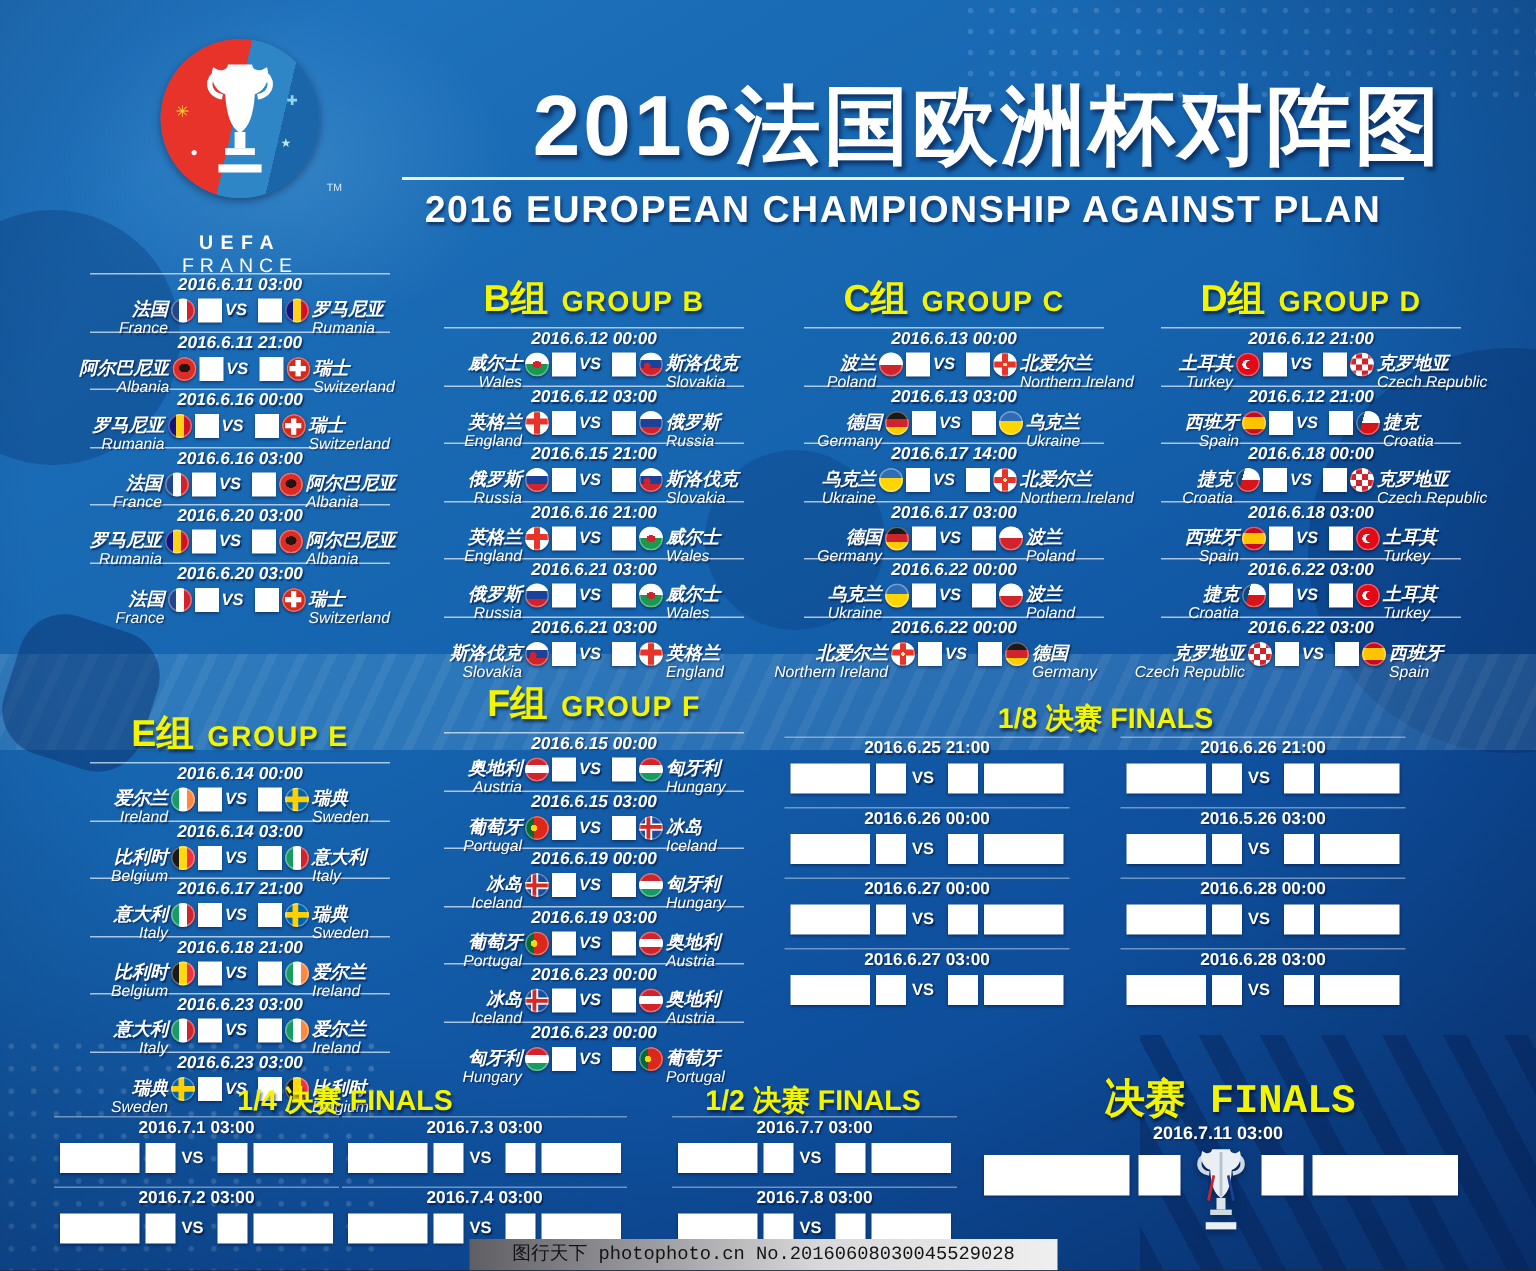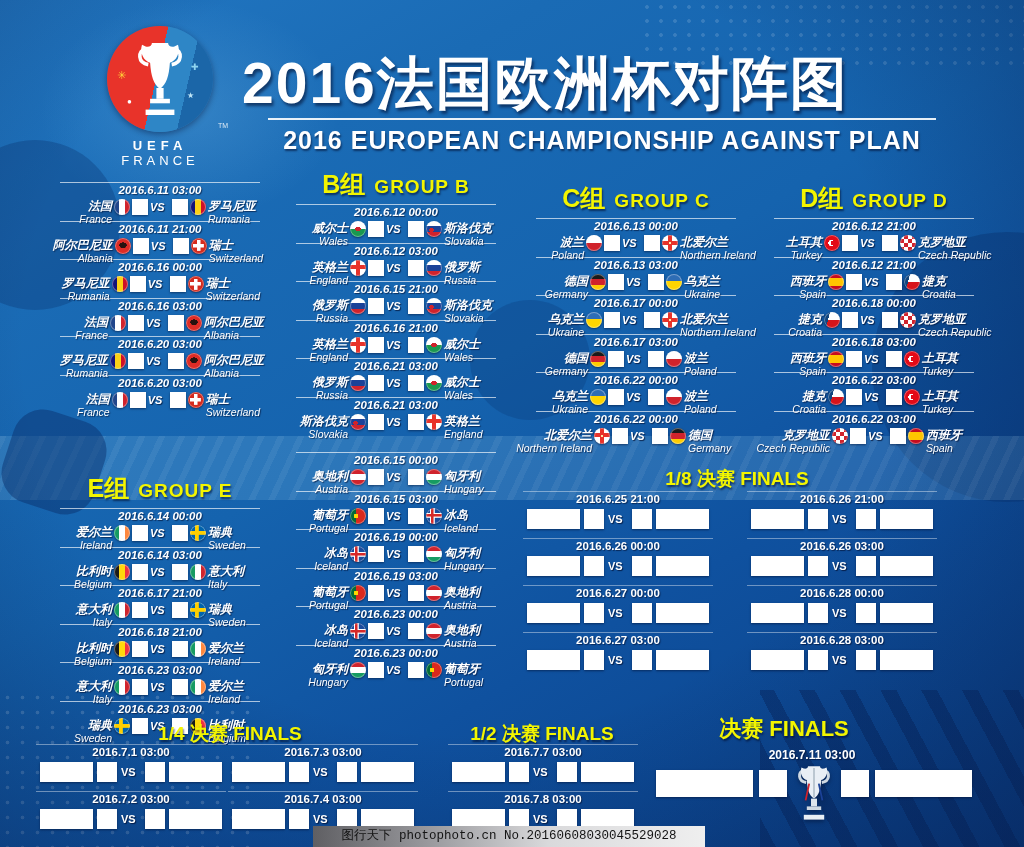--- a/index.html
+++ b/index.html
@@ -32,34 +32,34 @@
   .badge{position:relative;width:106px;height:106px;margin:0 auto;border-radius:50%;
     background:linear-gradient(103deg,#e8332a 0 47%,#2e86c6 47% 72%,#1b66a8 72% 100%);
     box-shadow:0 2px 6px rgba(0,0,30,0.4);}
   .badge svg{position:absolute;left:26px;top:11px;}
   .badge .spark{position:absolute;font-size:11px;line-height:11px;}
   .badge .sp1{left:10px;top:44px;color:#ffd23a;}
   .badge .sp2{left:20px;top:70px;color:#ffffff;font-size:8px;}
   .badge .sp3{left:84px;top:36px;color:#8fd4f0;font-size:9px;}
   .badge .sp4{left:80px;top:64px;color:#bfe6f7;font-size:8px;}
   .logo .tm{position:absolute;right:6px;top:96px;font-size:7px;color:#dce9f5;}
-  .logo .uefa{margin-top:6px;font-size:13px;font-weight:bold;letter-spacing:5px;color:#fff;}
+  .logo .uefa{margin-top:22px;font-size:13px;font-weight:bold;letter-spacing:5px;color:#fff;}
   .logo .euro{font-size:27px;font-weight:bold;color:#fff;letter-spacing:0;line-height:27px;}
   .logo .euro .yr{font-weight:normal;}
   .logo .france{font-size:13px;letter-spacing:4px;color:#fff;}
-  .title-cn{position:absolute;left:242px;top:46px;width:720px;text-align:left;
+  .title-cn{position:absolute;left:242px;top:46px;width:720px;text-align:right;
     font-size:57px;font-weight:bold;letter-spacing:2px;white-space:nowrap;
     text-shadow:2px 3px 3px rgba(0,10,40,0.55);}
   .title-rule{position:absolute;left:268px;top:118px;width:668px;height:2px;background:#fff;opacity:.9;}
   .title-en{position:absolute;left:242px;top:126px;width:720px;text-align:center;
     font-size:25px;font-weight:bold;letter-spacing:1px;white-space:nowrap;
     text-shadow:1px 2px 2px rgba(0,10,40,0.55);}
   
   .group{position:absolute;width:200px;}
-  .gA{left:60px;top:182px;}  .gB{left:296px;top:168px;}
+  .gA{left:60px;top:182px;}  .gB{left:296px;top:182px;}
   .gC{left:536px;top:182px;} .gD{left:774px;top:182px;}
   .gE{left:60px;top:452px;margin-top:20px;}  .gF{left:296px;top:452px;}
   .group-title{margin:0 0 3px 0;text-align:center;color:#f3f500;white-space:nowrap;
     text-shadow:1px 2px 2px rgba(0,10,40,0.6);}
   .g-cn{font-size:25px;font-weight:bold;margin-right:9px;}
   .g-en{font-size:19px;font-weight:bold;letter-spacing:1px;}
   .match{height:36.5px;border-top:1px solid rgba(255,255,255,0.65);padding-top:1px;font-style:italic;}
   .m-date{height:13px;line-height:13px;text-align:center;font-size:11.5px;font-weight:bold;
     text-shadow:1px 1px 1px rgba(0,10,40,0.6);}
   .m-row{display:flex;justify-content:center;align-items:flex-start;gap:2px;margin-top:2px;}
@@ -113,21 +113,21 @@
   .flag-is{background:linear-gradient(#d72828,#d72828) 50% 50%/100% 16% no-repeat,
            linear-gradient(#d72828,#d72828) 40% 50%/16% 100% no-repeat,
            linear-gradient(#fff,#fff) 50% 50%/100% 30% no-repeat,
            linear-gradient(#fff,#fff) 40% 50%/30% 100% no-repeat,#1c4c9c;}
   
   .ko-title{position:absolute;text-align:center;color:#f3f500;font-weight:bold;font-size:19px;
     white-space:nowrap;text-shadow:1px 2px 2px rgba(0,10,40,0.6);}
   #r16-title{left:532px;top:466px;width:410px;}
   #qf-title{left:128px;top:721px;width:204px;}
   #sf-title{left:440px;top:721px;width:204px;}
-  #final-title{left:672px;top:714px;width:224px;font-size:22px;}
+  #final-title{left:708px;top:714px;width:224px;font-size:27px;font-family:Liberation Mono, monospace;}
   .kocol{position:absolute;width:190px;}
   #r16L{left:523px;top:491px;} #r16R{left:747px;top:491px;}
   #qfL{left:36px;top:744px;}   #qfR{left:228px;top:744px;}
   #sfC{left:448px;top:744px;}
   .ko-match{margin-bottom:9px;border-top:1px solid rgba(255,255,255,0.4);padding-top:1px;}
   .ko-date{height:13px;line-height:13px;text-align:center;font-size:11.5px;font-weight:bold;
     text-shadow:1px 1px 1px rgba(0,10,40,0.6);}
   .ko-row{display:flex;justify-content:center;align-items:center;gap:4px;margin-top:3px;}
   .kbox{background:#fff;height:20px;box-shadow:0 1px 2px rgba(0,10,40,0.5);}
   .kbox.wide{width:53px;} .kbox.small{width:20px;}
@@ -461,21 +461,21 @@
       <span class="box"></span>
       <span class="flag f-away flag-ua"></span>
       <div class="names right">
         <span class="cn">乌克兰</span>
         <span class="en">Ukraine</span>
       </div>
     </div>
   </div>
 
   <div class="match">
-    <div class="m-date">2016.6.17  00:00</div>
+    <div class="m-date">2016.6.17  14:00</div>
     <div class="m-row">
       <div class="names left">
         <span class="cn">乌克兰</span>
         <span class="en">Ukraine</span>
       </div>
       <span class="flag f-home flag-ua"></span>
       <span class="box"></span>
       <span class="vs">VS</span>
       <span class="box"></span>
       <span class="flag f-away flag-ni"></span>
@@ -778,20 +778,23 @@
       <span class="flag f-away flag-be"></span>
       <div class="names right">
         <span class="cn">比利时</span>
         <span class="en">Belgium</span>
       </div>
     </div>
   </div>
 </div>
 </div>
   <div class="group gF">
+  <h2 class="group-title">
+    <span class="g-cn">F组</span><span class="g-en">GROUP F</span>
+  </h2>
   <div class="matches">
   <div class="match">
     <div class="m-date">2016.6.15  00:00</div>
     <div class="m-row">
       <div class="names left">
         <span class="cn">奥地利</span>
         <span class="en">Austria</span>
       </div>
       <span class="flag f-home flag-at"></span>
       <span class="box"></span>
@@ -954,21 +957,21 @@
     <div class="ko-row">
       <span class="kbox wide"></span>
       <span class="kbox small"></span>
       <span class="vs">VS</span>
       <span class="kbox small"></span>
       <span class="kbox wide"></span>
     </div>
   </div>
 
   <div class="ko-match">
-    <div class="ko-date">2016.6.26  03:00</div>
+    <div class="ko-date">2016.5.26  03:00</div>
     <div class="ko-row">
       <span class="kbox wide"></span>
       <span class="kbox small"></span>
       <span class="vs">VS</span>
       <span class="kbox small"></span>
       <span class="kbox wide"></span>
     </div>
   </div>
 
   <div class="ko-match">

